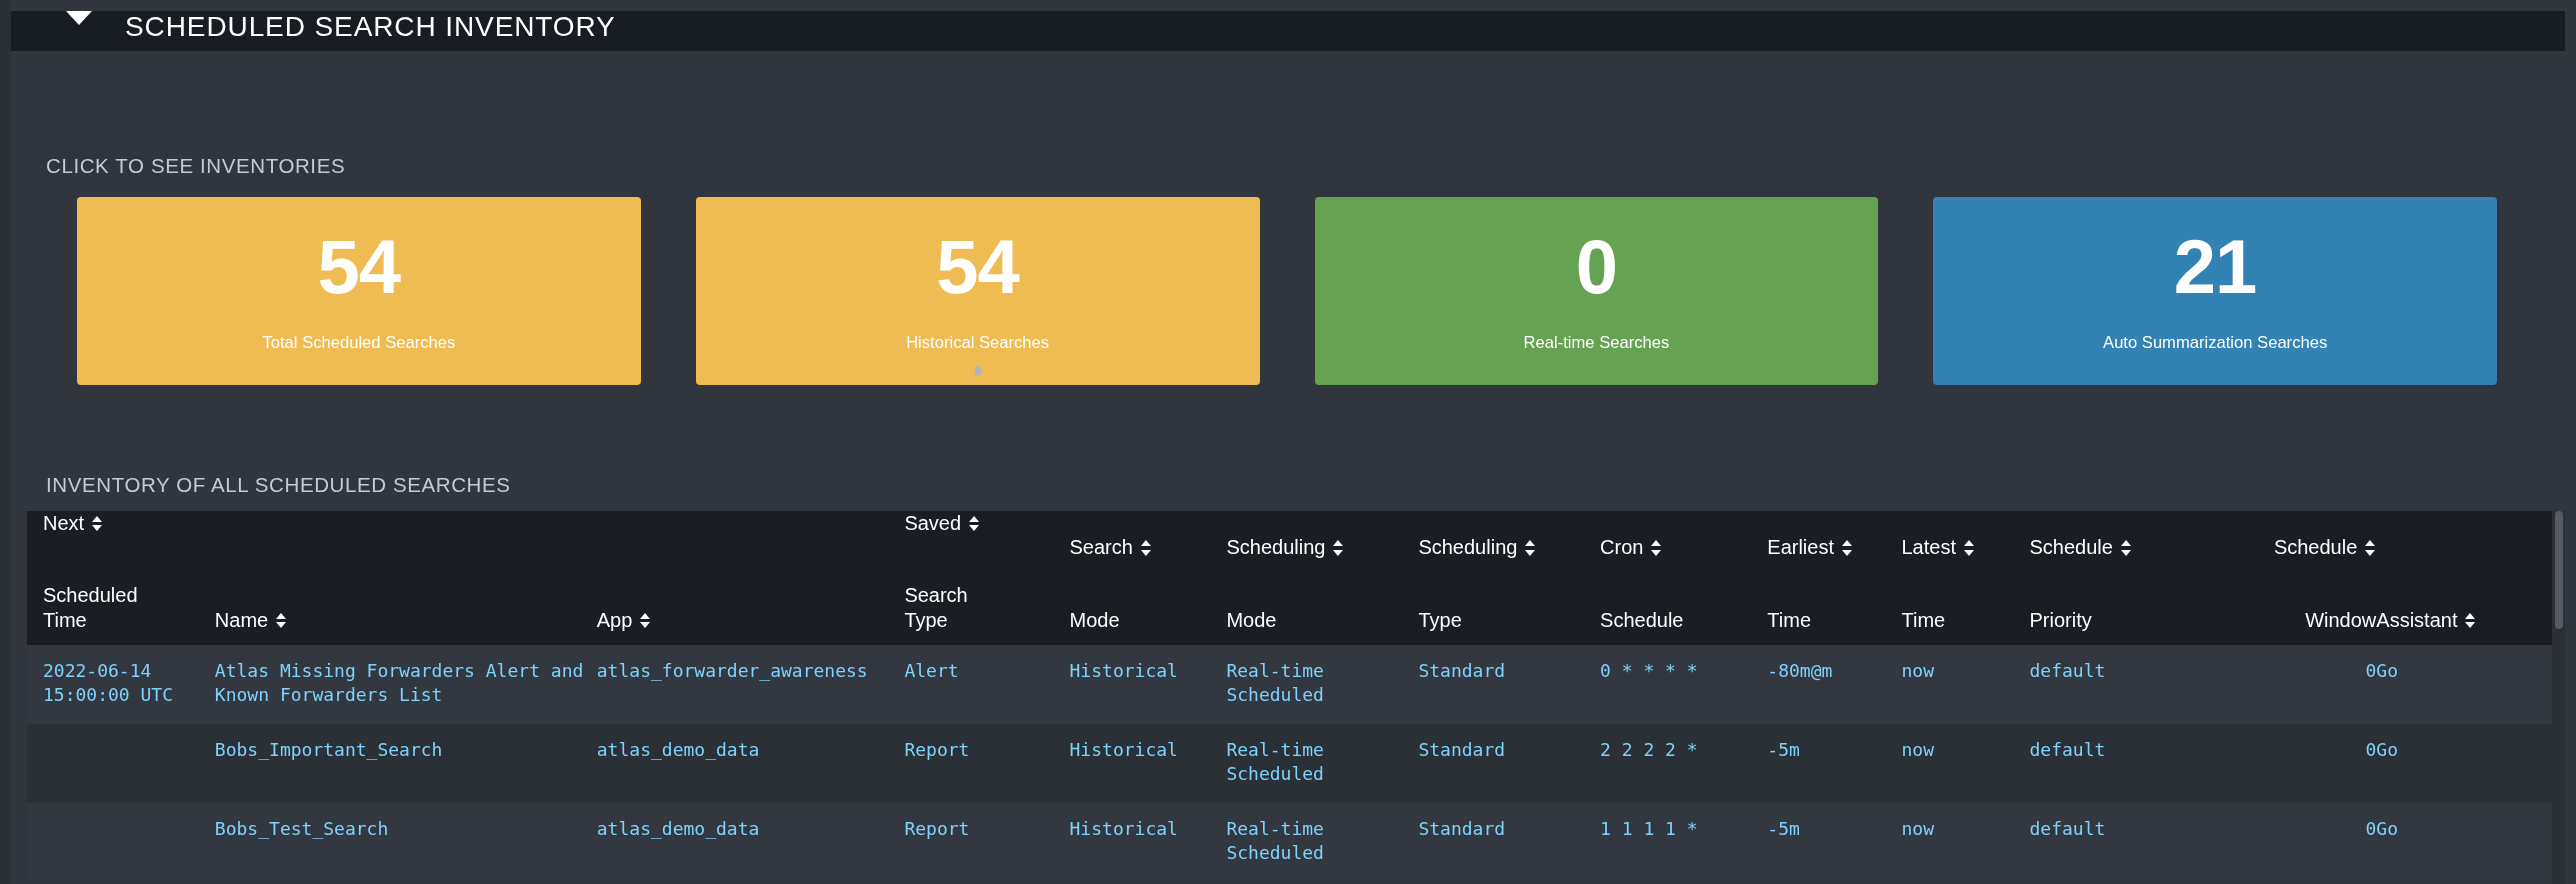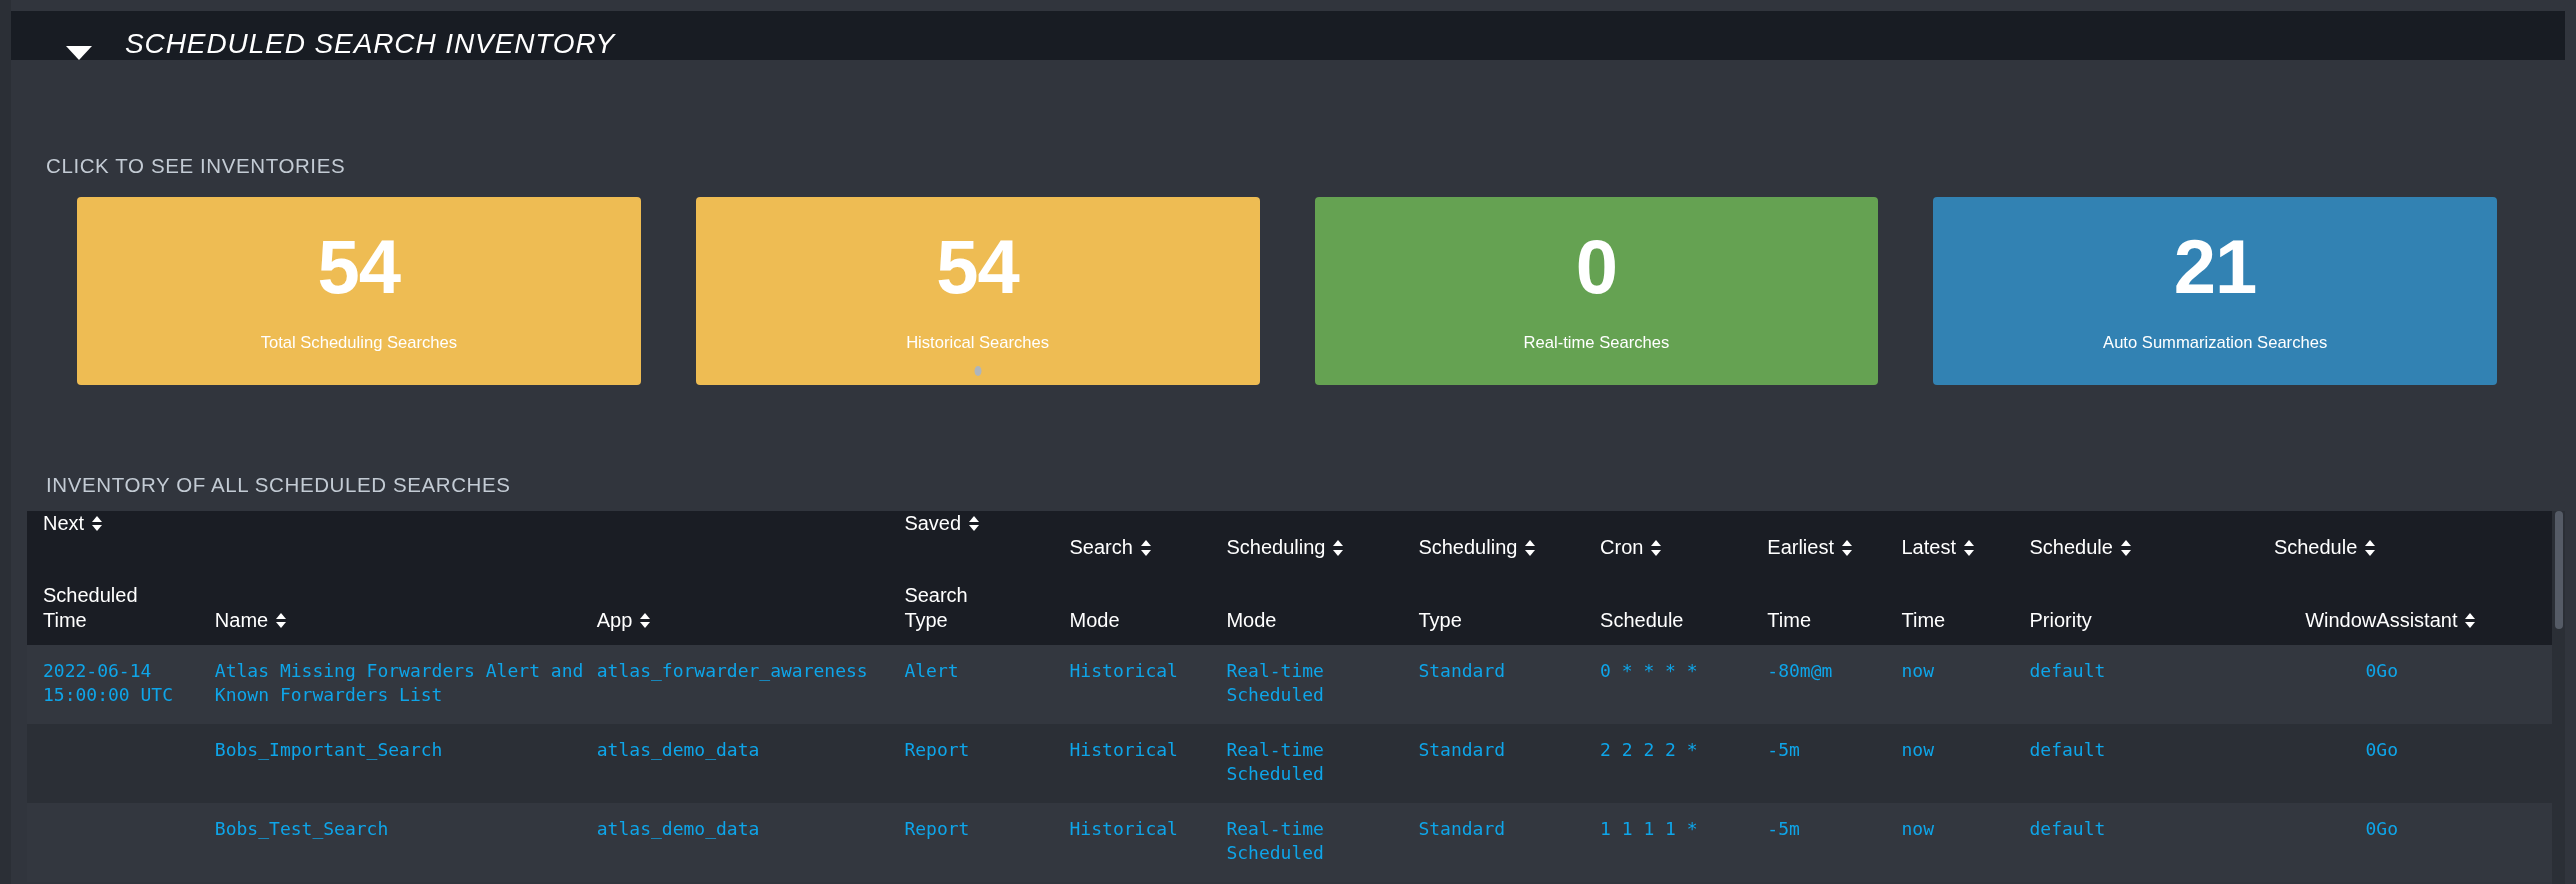--- a/index.html
+++ b/index.html
@@ -16,23 +16,23 @@
     position:absolute; left:0; top:0; width:11px; height:884px;
     background:#2b2f36;
   }
   .page-edge-right {
     position:absolute; right:0; top:0; width:9.5px; height:884px;
     background:#31353d;
   }
 
   
   .titlebar {
-    position:absolute; left:11px; top:11px; right:11px; height:49px;
+    position:absolute; left:11px; top:11px; right:11px; height:40px;
     background:#181c23;
-    display:flex; align-items:flex-end;font-style:italic;
+    display:flex; align-items:flex-start;
   }
   .collapse-caret {
     width:0; height:0; margin-left:55px; margin-right:33px;
     border-left:13.4px solid transparent;
     border-right:13.4px solid transparent;
     border-top:14px solid #ffffff;
     cursor:pointer;
   }
   .titlebar-title {
     color:#ffffff;
@@ -139,21 +139,21 @@
     vertical-align:top;
     padding:14px 0 0 0;
     font-family:"DejaVu Sans Mono", monospace;
     font-size:18px;
     line-height:1.35;
     color:#4da3e8;
     white-space:normal;
   }
   table.inv td.right-al { text-align:right; }
   table.inv td a, .cell-link {
-    color:#0ea5e9; text-decoration:none; cursor:pointer;
+    color:#7dd3fc; text-decoration:none; cursor:pointer;
   }
   td.assistant-cell {
     font-family:"Liberation Sans", sans-serif;
     font-size:19px;
   }
 
   
   table.inv th.c0 .hdr-wrap, table.inv td.c0 { padding-left:16px; }
 
   
@@ -178,21 +178,21 @@
 <div class="titlebar">
   <div class="collapse-caret"></div>
   <div class="titlebar-title">SCHEDULED SEARCH INVENTORY</div>
 </div>
 
 <div class="section-label" id="lbl-inventories">CLICK TO SEE INVENTORIES</div>
 
 <div class="cards">
   <div class="card" id="card0" style="background: rgb(238, 188, 83);">
     <div class="card-value">54</div>
-    <div class="card-label">Total Scheduling Searches</div>
+    <div class="card-label">Total Scheduled Searches</div>
   </div>
   <div class="card" id="card1" style="background: rgb(238, 188, 83);">
     <div class="card-value">54</div>
     <div class="card-label">Historical Searches</div>
     <div class="card-dot"></div>
   </div>
   <div class="card" id="card2" style="background: rgb(101, 162, 82);">
     <div class="card-value">0</div>
     <div class="card-label">Real-time Searches</div>
   </div>

